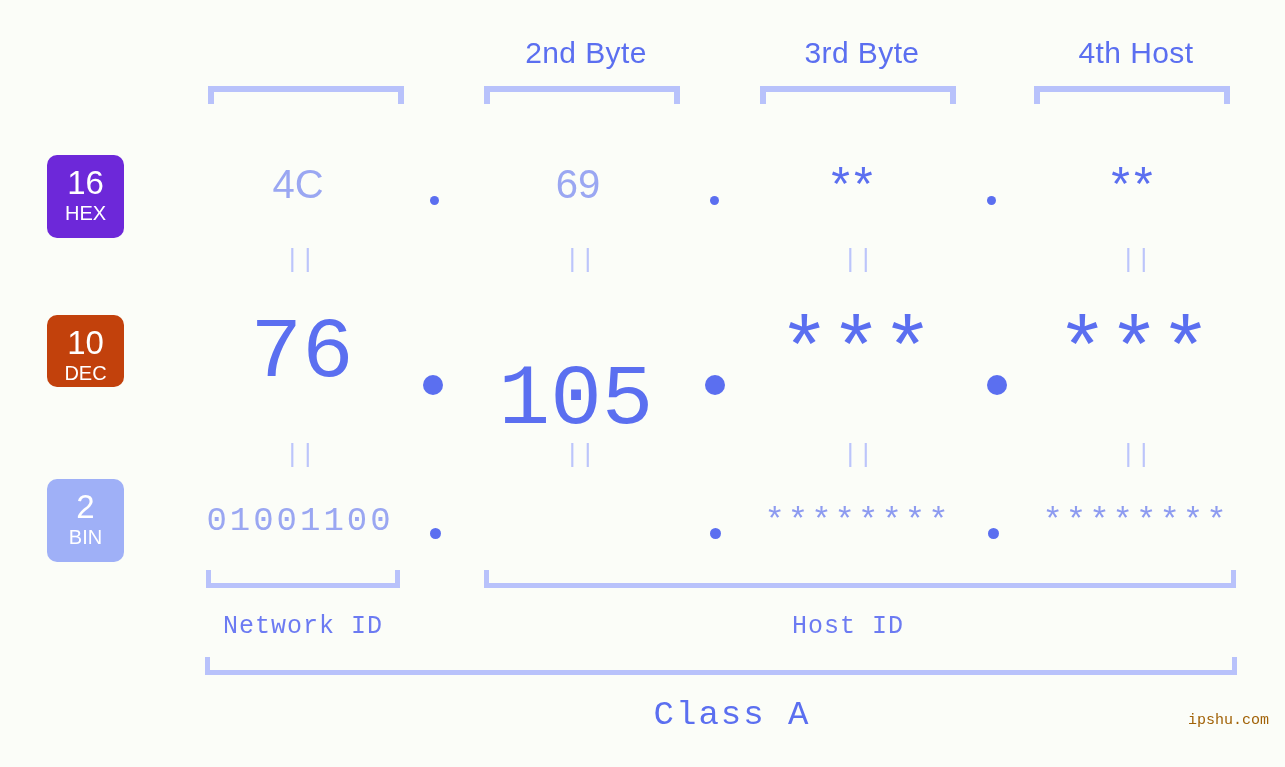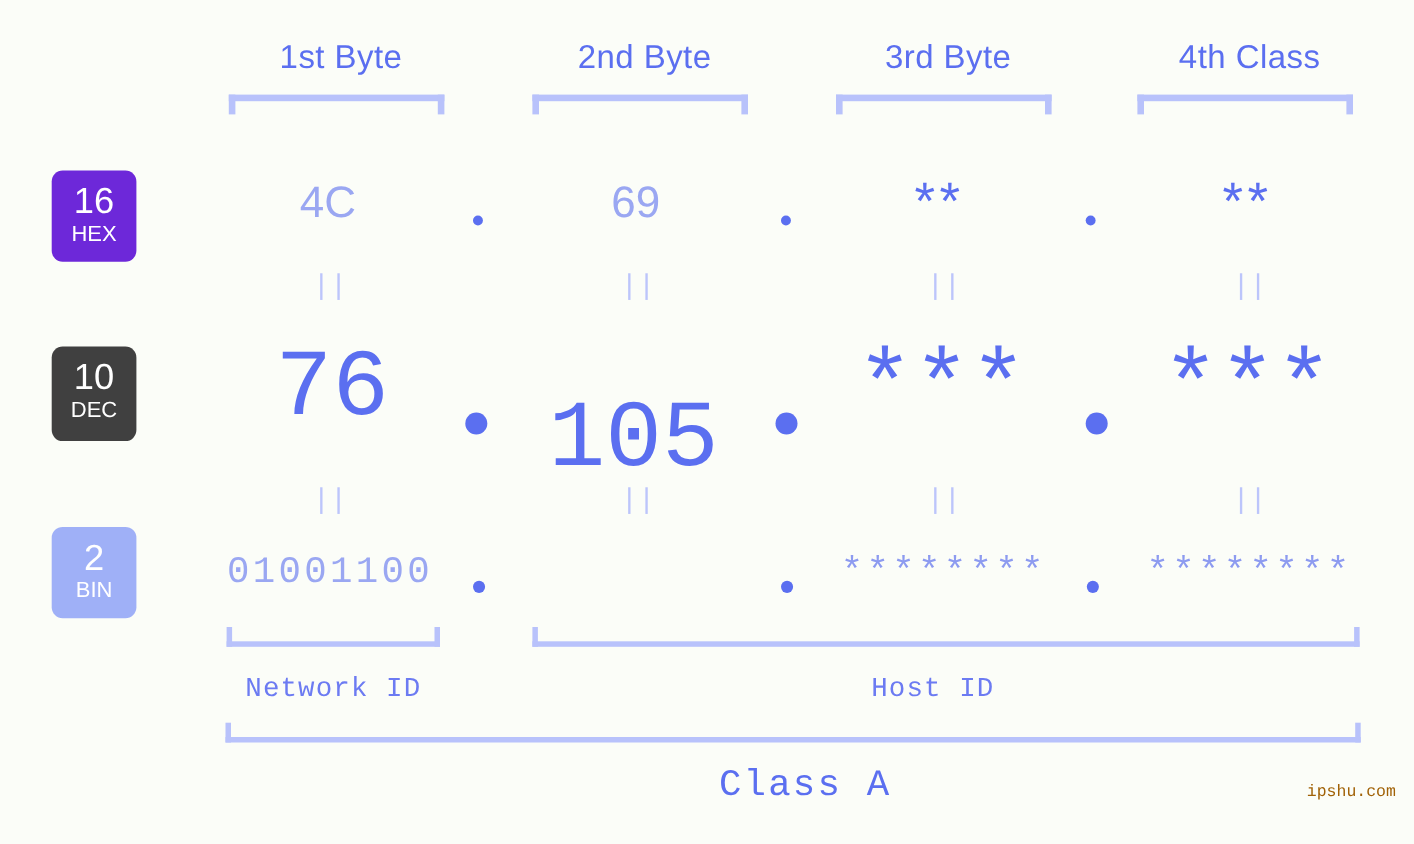--- a/index.html
+++ b/index.html
@@ -172,36 +172,35 @@
     color: #a16207;
     font-family: "Liberation Mono", monospace;
     letter-spacing: 0px;
   }
 </style>
 </head>
 <body>
 
 <div id="stage">
 
-  <div class="byte-head" style="left:186px;width:248px;">1st Byte</div>
   <div class="byte-head" style="left:462px;width:248px;">2nd Byte</div>
   <div class="byte-head" style="left:738px;width:248px;">3rd Byte</div>
-  <div class="byte-head" style="left:1012px;width:248px;">4th Class</div>
+  <div class="byte-head" style="left:1012px;width:248px;">4th Host</div>
 
   <div class="bracket-top" style="left:208px;top:86px;width:196px;"></div>
   <div class="bracket-top" style="left:484px;top:86px;width:196px;"></div>
   <div class="bracket-top" style="left:760px;top:86px;width:196px;"></div>
   <div class="bracket-top" style="left:1034px;top:86px;width:196px;"></div>
 
   <div class="badge" style="top:155px;height:83px;background:#6d28d9;">
     <span class="num">16</span>
     <span class="lbl">HEX</span>
   </div>
 
-  <div class="badge" style="top:315px;height:86px;background:#404040;">
+  <div class="badge" style="top:315px;height:72px;background:#c2410c;">
     <span class="num">10</span>
     <span class="lbl">DEC</span>
   </div>
 
   <div class="badge" style="top:479px;height:83px;background:#9fb0f7;">
     <span class="num">2</span>
     <span class="lbl">BIN</span>
   </div>
 
   <div class="cell hex-val" style="left:186px;top:160px;width:224px;">4C</div>

